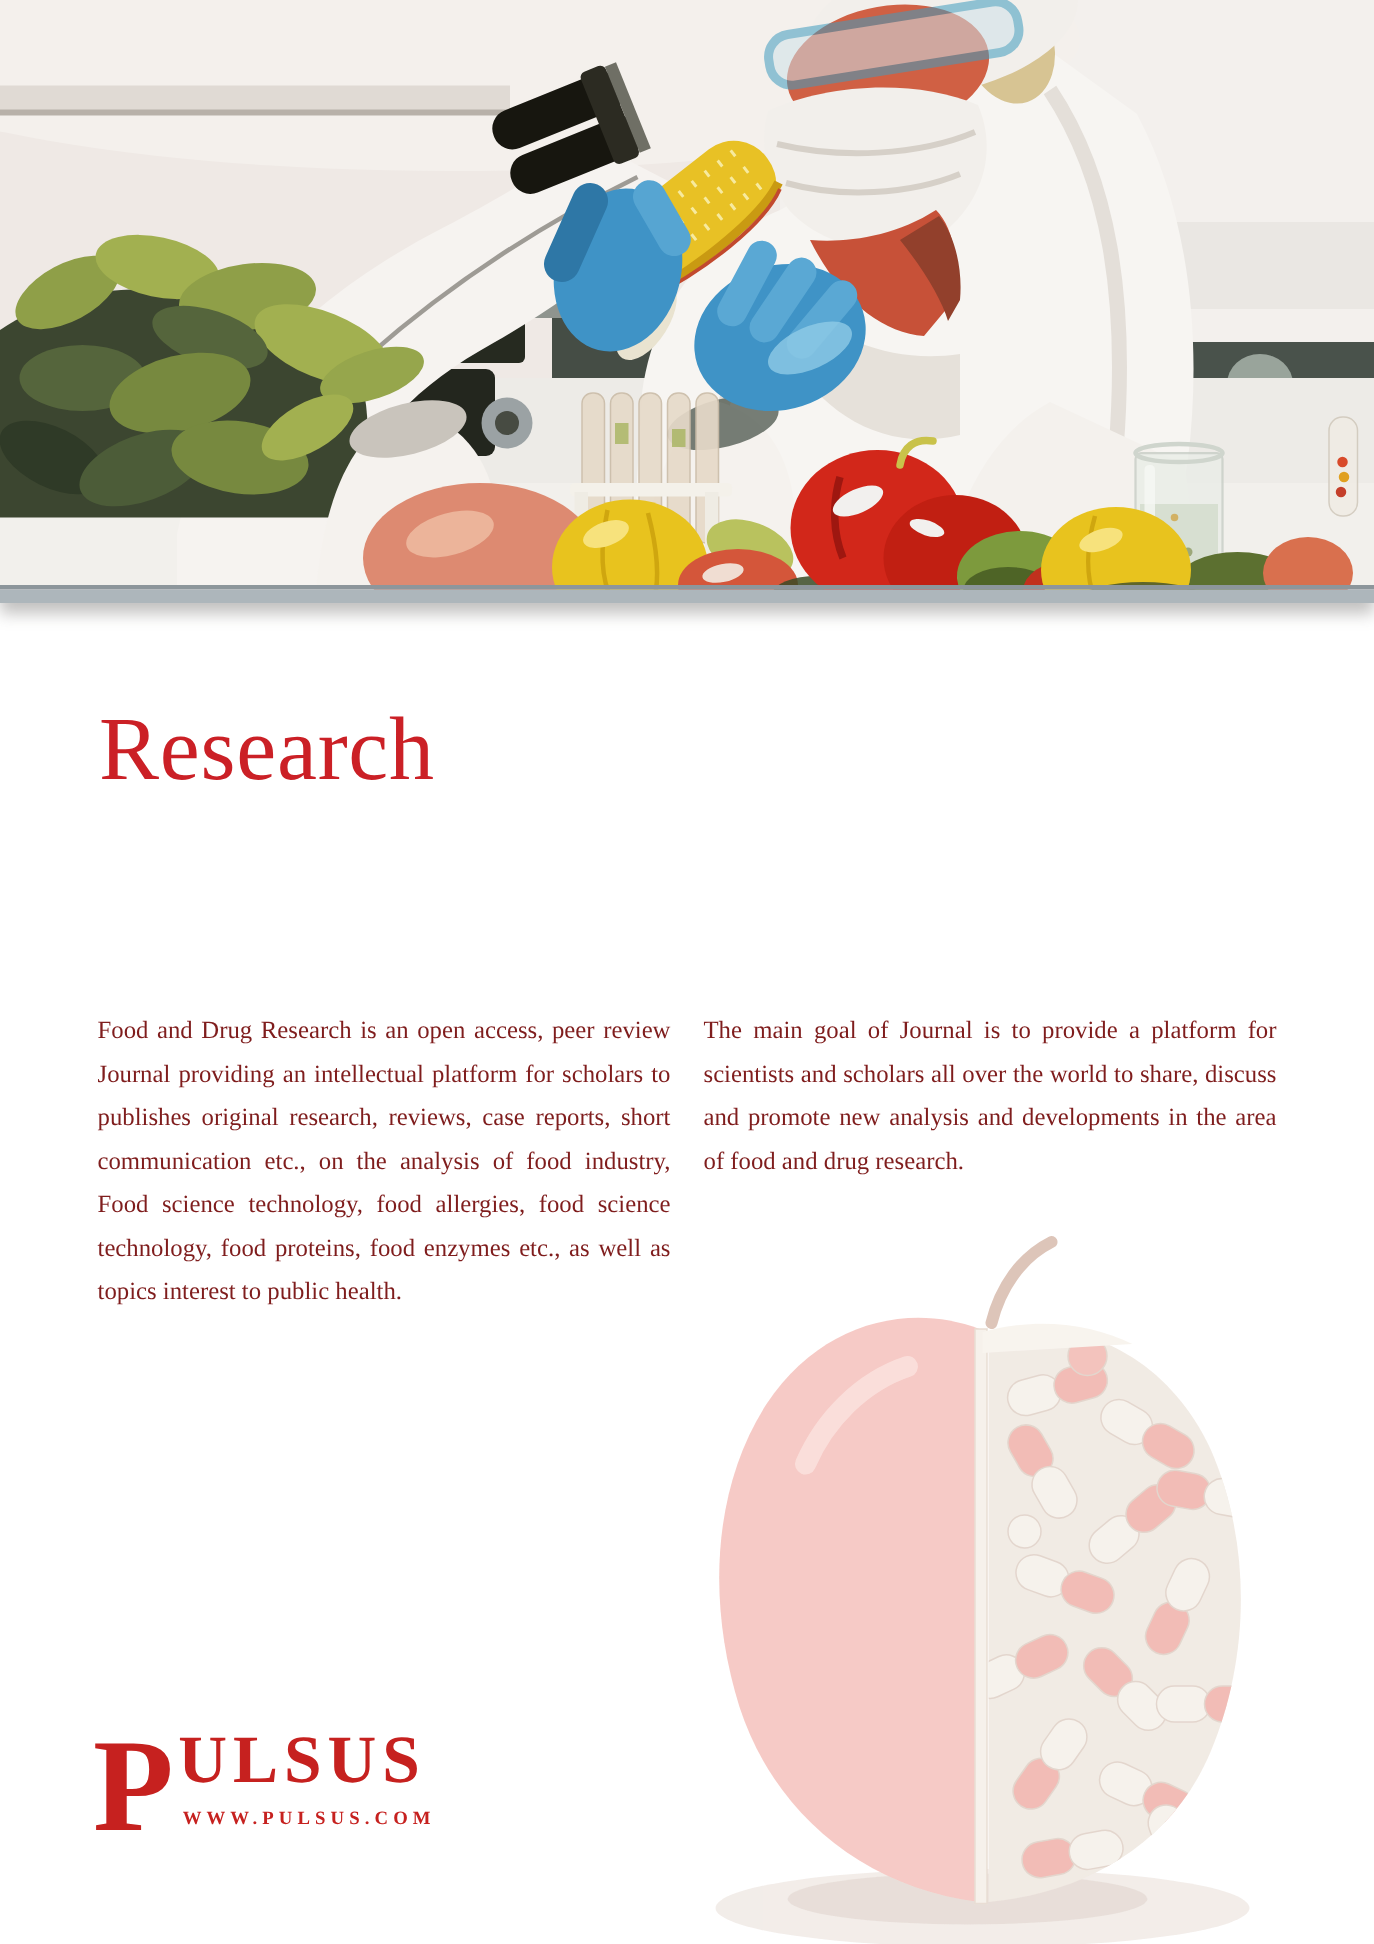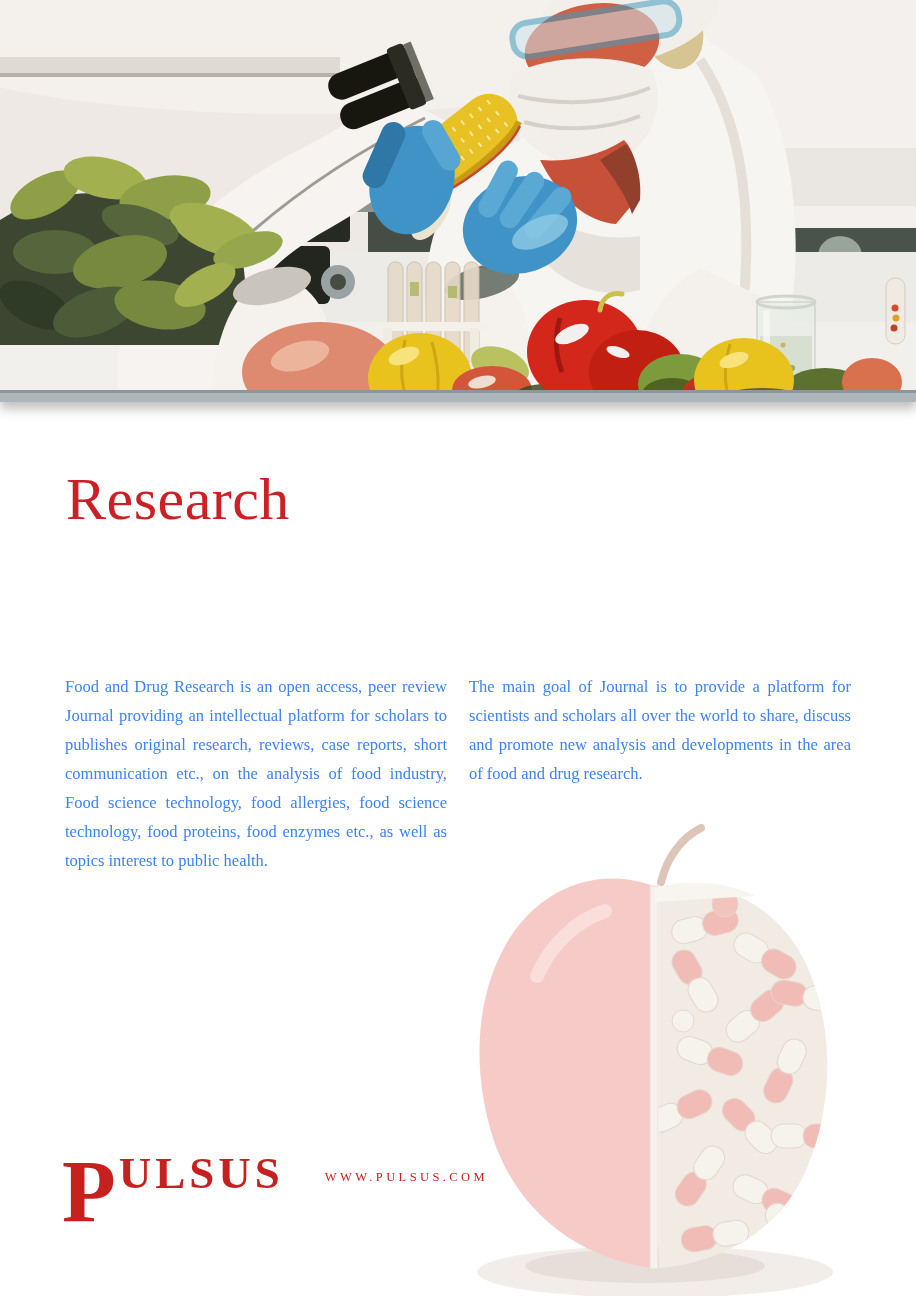--- a/index.html
+++ b/index.html
@@ -27,38 +27,38 @@
   
   .content{
     position:absolute;left:65px;top:672px;width:786px;
     display:flex;gap:22px;
   }
   .col{width:382px;}
   .col p{
     margin:0 0 27px 0;
     font-size:16.5px;line-height:29px;
     text-align:justify;
-    color:#3b82f6;
+    color:#7f1d1d;
   }
   
   .watermark{
     position:absolute;left:455px;top:806px;width:410px;height:490px;
     overflow:hidden;pointer-events:none;
   }
   .watermark svg{display:block;width:410px;height:500px;opacity:.95;}
   
   .logo{
     position:absolute;left:62px;top:1156px;
     display:flex;align-items:flex-start;
     color:#c6211f;font-weight:700;
   }
   .logo-p{font-size:88px;line-height:.82;letter-spacing:0;}
-  .logo-right{display:flex;flex-direction:row;margin-left:3px;gap:38px;}
+  .logo-right{display:flex;flex-direction:column;margin-left:3px;}
   .logo-rest{font-size:45px;line-height:.78;letter-spacing:4px;}
-  .logo-site{font-size:12.5px;letter-spacing:3.4px;margin-top:14px;margin-left:3px;font-weight:400;}
+  .logo-site{font-size:12.5px;letter-spacing:3.4px;margin-top:14px;margin-left:3px;font-weight:700;}
 </style>
 </head>
 <body>
 
 <div class="page">
 
   <div class="hero">
     <svg viewBox="0 0 916 402" preserveAspectRatio="none">
 
       <rect width="916" height="402" fill="#efe9e5"></rect>

